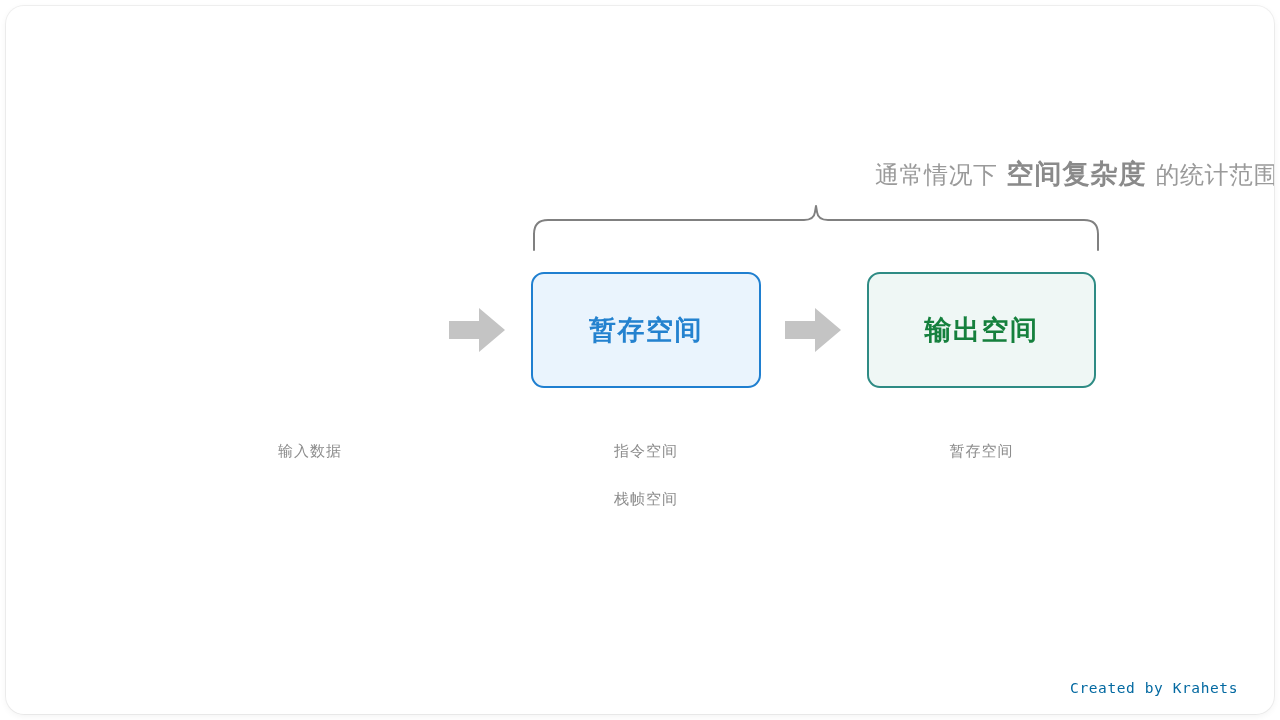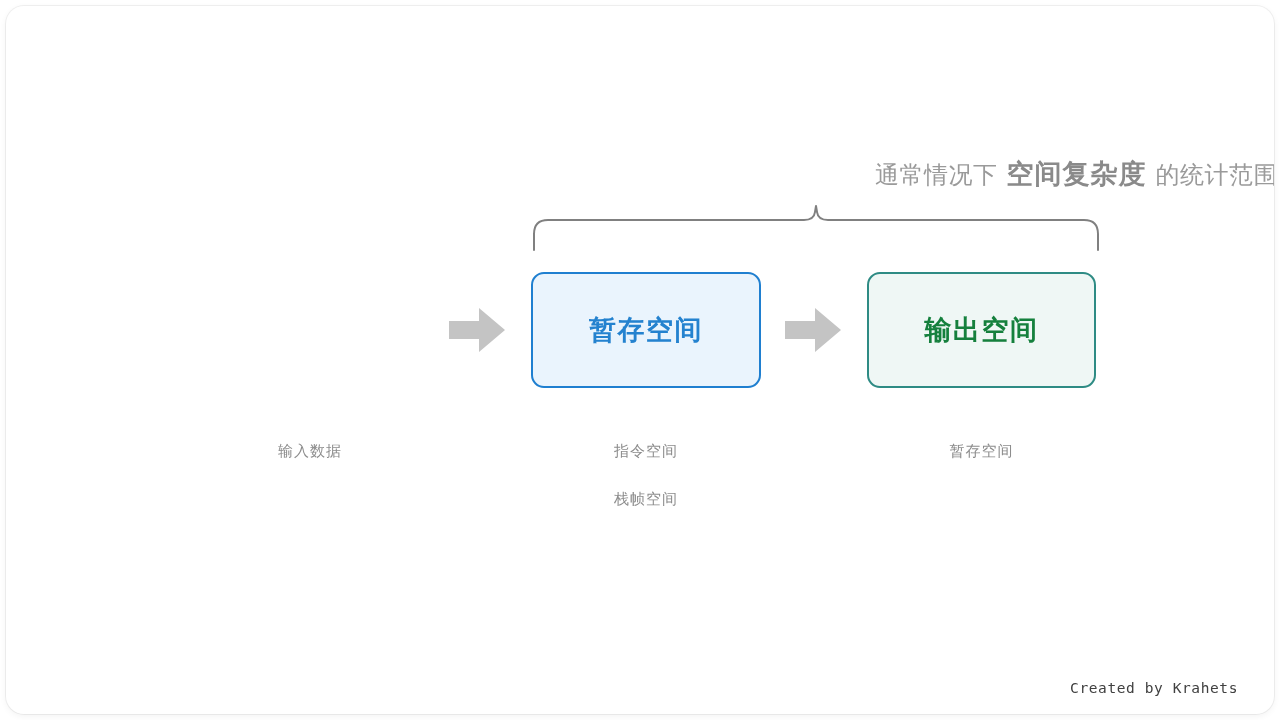--- a/index.html
+++ b/index.html
@@ -112,21 +112,21 @@
   #cap-temp   { left: 525px; width: 230px; }
   #cap-output { left: 861px; width: 229px; }
 
   
   #watermark {
     position: absolute;
     right: 36px;
     bottom: 18px;
     font-family: "DejaVu Sans Mono", "Liberation Mono", monospace;
     font-size: 14.5px;
-    color: #404040;
+    color: #0369a1;
     letter-spacing: 0.6px;
   }
 </style>
 </head>
 <body>
 
 <div id="canvas">
   <div id="card">
 
     <div class="heading">

